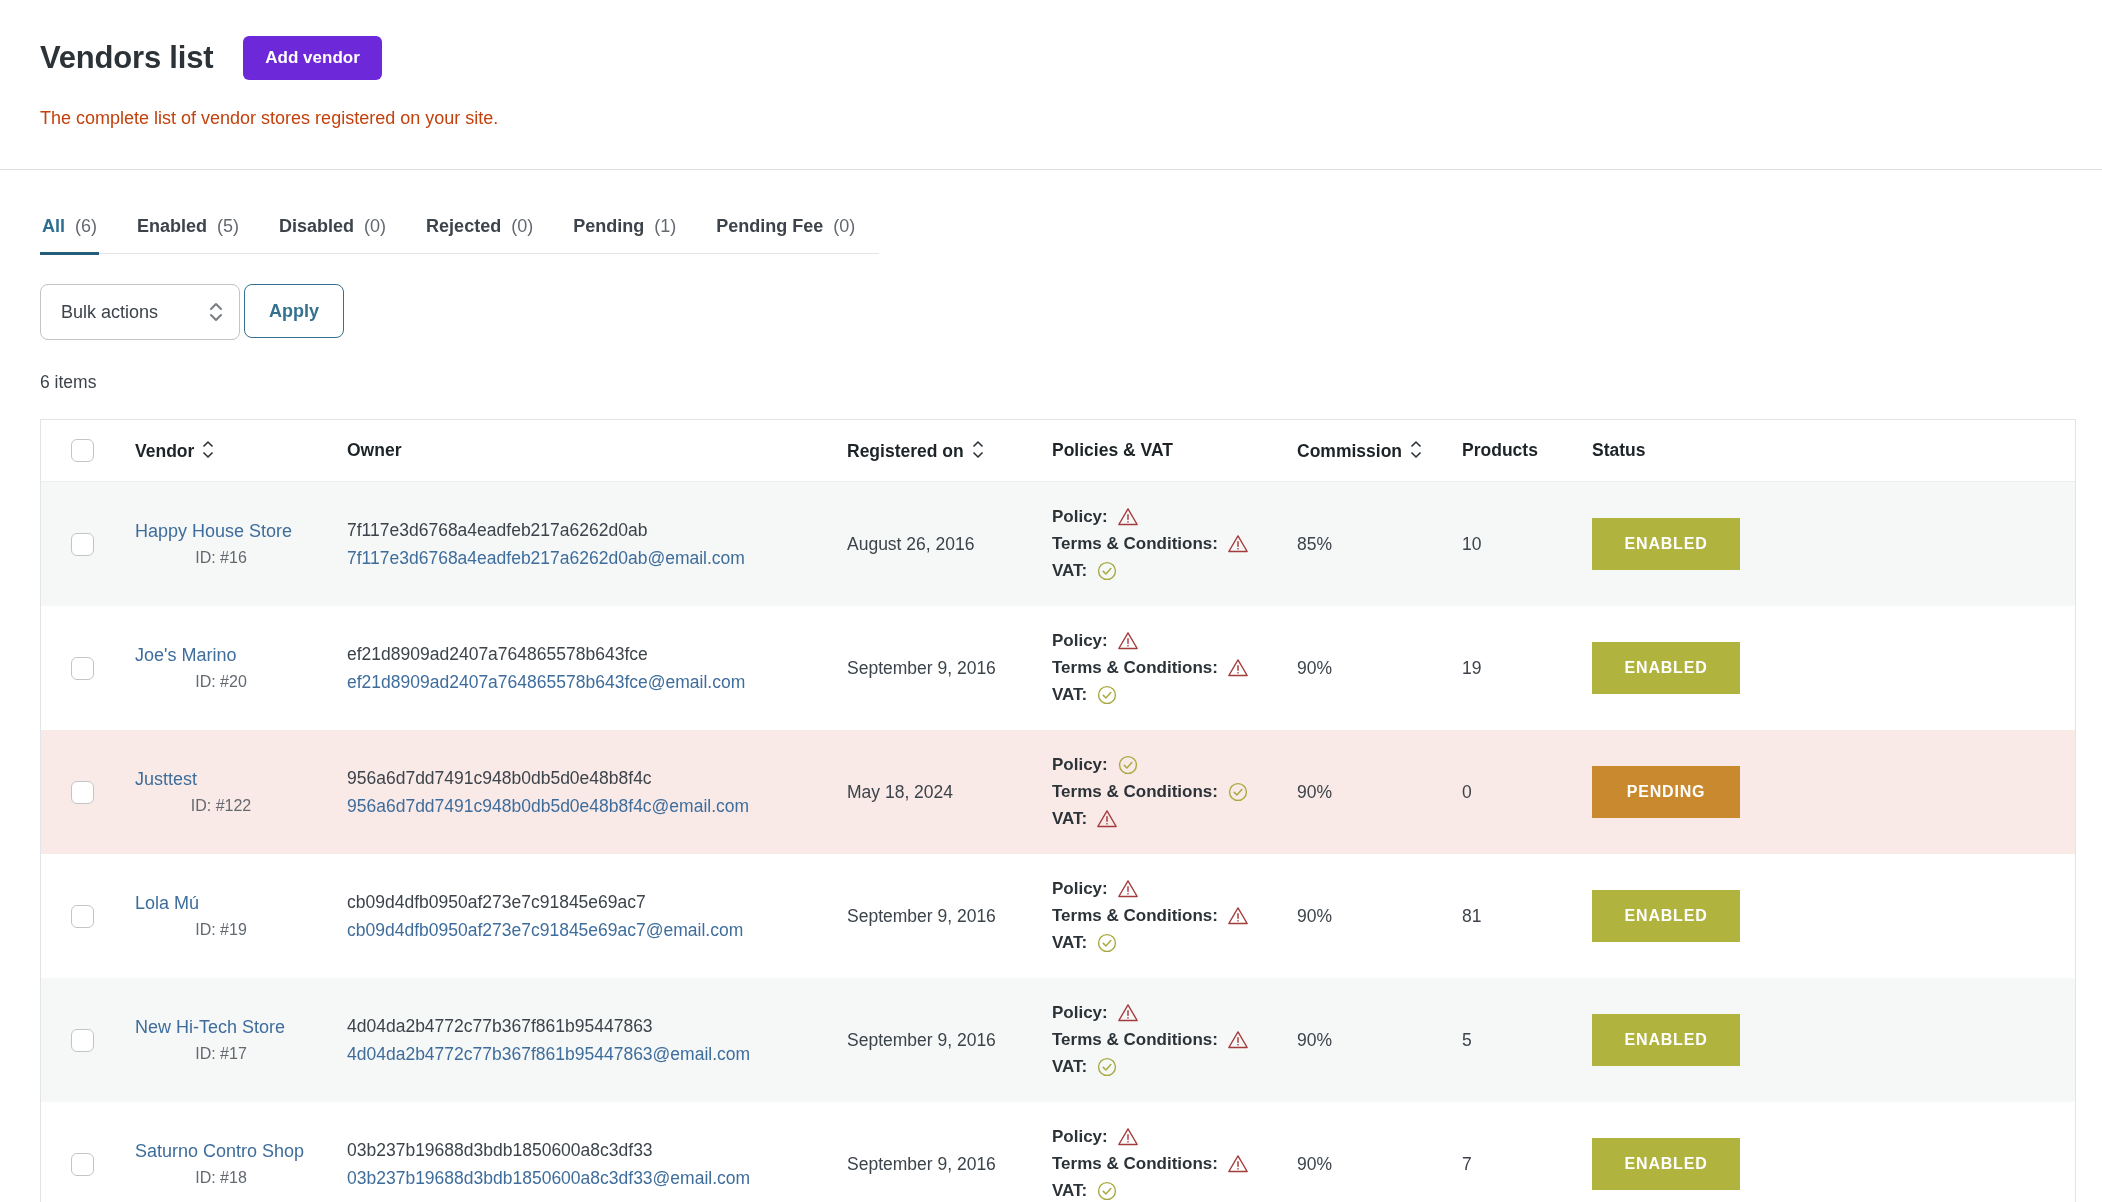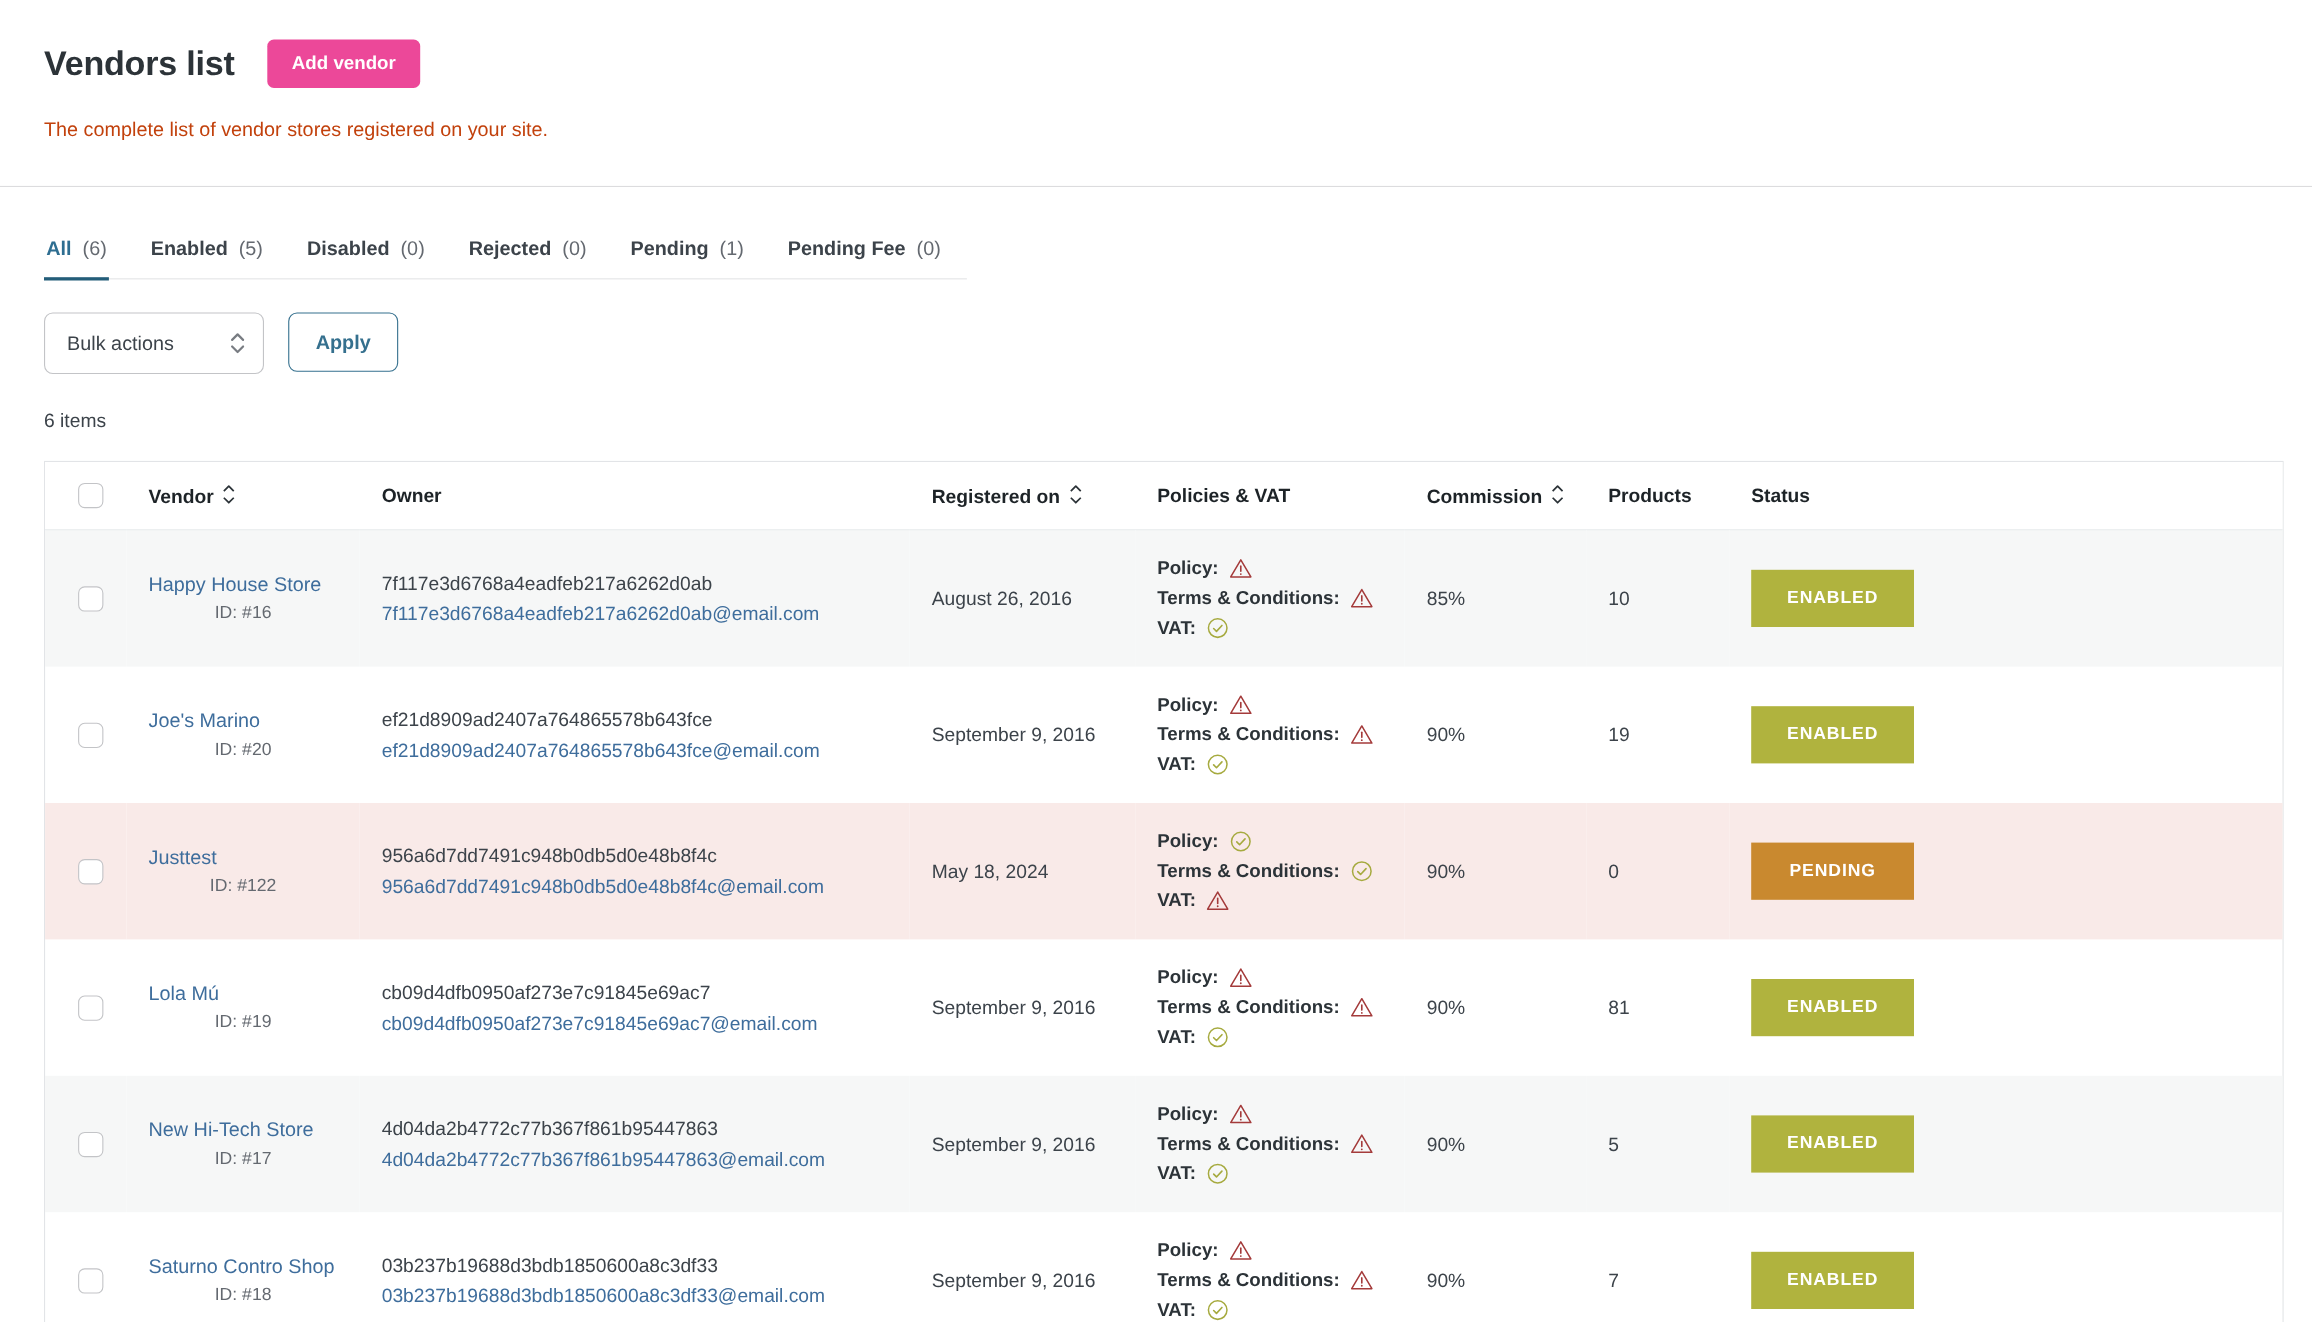--- a/index.html
+++ b/index.html
@@ -11,35 +11,35 @@
     font-family: "Liberation Sans", sans-serif;
     color: #3c434a;
     font-size: 17.5px;
   }
 
   
   .page-header { padding: 36px 40px 40px 40px; border-bottom: 1px solid #dcdcde; }
   .title-row { display: flex; align-items: center; gap: 30px; }
   .page-title { font-size: 31px; font-weight: 700; color: #2c3338; margin: 0; letter-spacing: -0.2px; }
   .add-vendor-btn {
-    background: #ec4899; color: #ffffff; border: none; border-radius: 6px;
+    background: #6d28d9; color: #ffffff; border: none; border-radius: 6px;
     padding: 12px 22px; font-size: 17px; font-weight: 600; cursor: pointer;
     font-family: inherit;
   }
   .page-description { margin: 28px 0 0 0; font-size: 18px; color: #c2410c; }
 
   
   .content { padding: 0 26px 60px 40px; }
   .toolbar { display: flex; justify-content: space-between; align-items: flex-start; margin-top: 38px; flex-direction: column; }
   .toolbar-left { display: flex; flex-direction: column; }
   .tabs { display: flex; gap: 36px; border-bottom: 1px solid #e3e4e6; padding-right: 22px; width: max-content; }
   .tab { padding: 8px 2px 15px 2px; font-size: 18px; font-weight: 600; color: #3c434a; cursor: pointer; white-space: nowrap; }
   .tab .tab-count { color: #646970; font-weight: 400; margin-left: 5px; }
   .tab.active { color: #2e6e91; border-bottom: 3px solid #235d79; margin-bottom: -2px; }
-  .bulk-row { display: flex; gap: 22px; margin-top: 30px; }
+  .bulk-row { display: flex; gap: 4px; margin-top: 30px; }
   .bulk-select {
     width: 200px; height: 56px; border: 1px solid #c3c4c7; border-radius: 8px; background: #ffffff;
     display: flex; align-items: center; justify-content: space-between;
     padding: 0 16px 0 20px; font-size: 18px; color: #3c434a; cursor: pointer;
   }
   .btn-outline {
     border: 1.5px solid #35708e; color: #35708e; background: #ffffff; border-radius: 8px;
     font-size: 18px; font-weight: 600; padding: 0 24px; height: 54px; cursor: pointer;
     font-family: inherit;
   }

